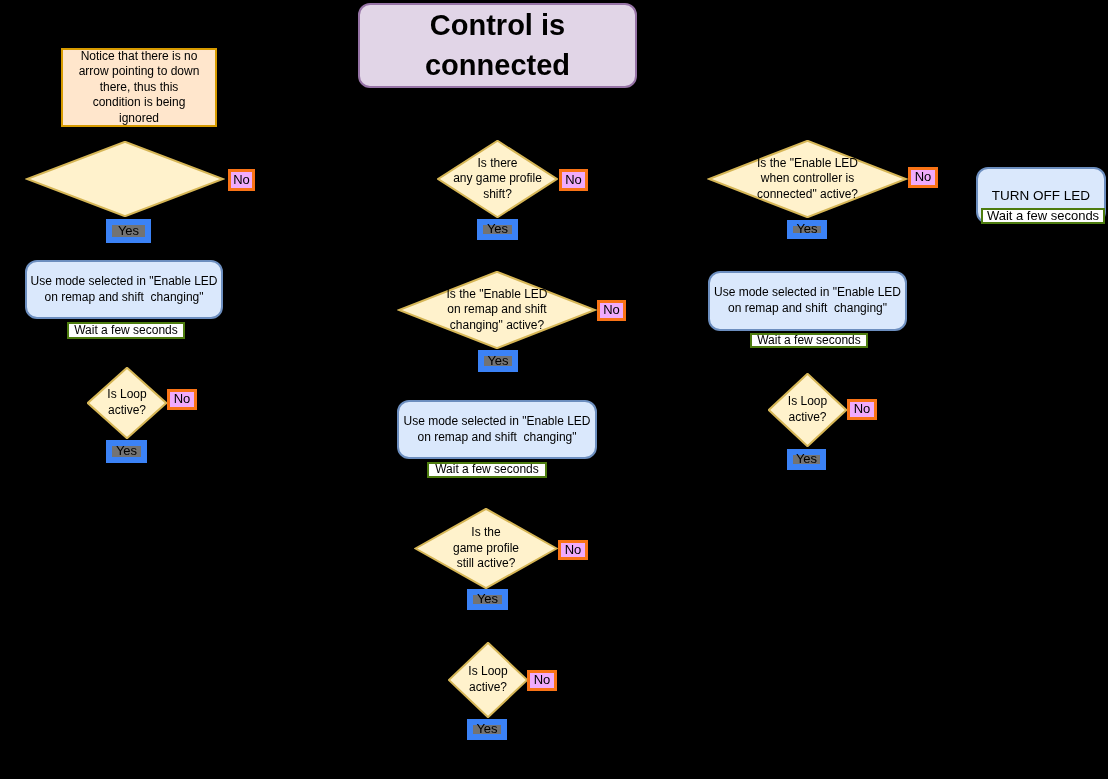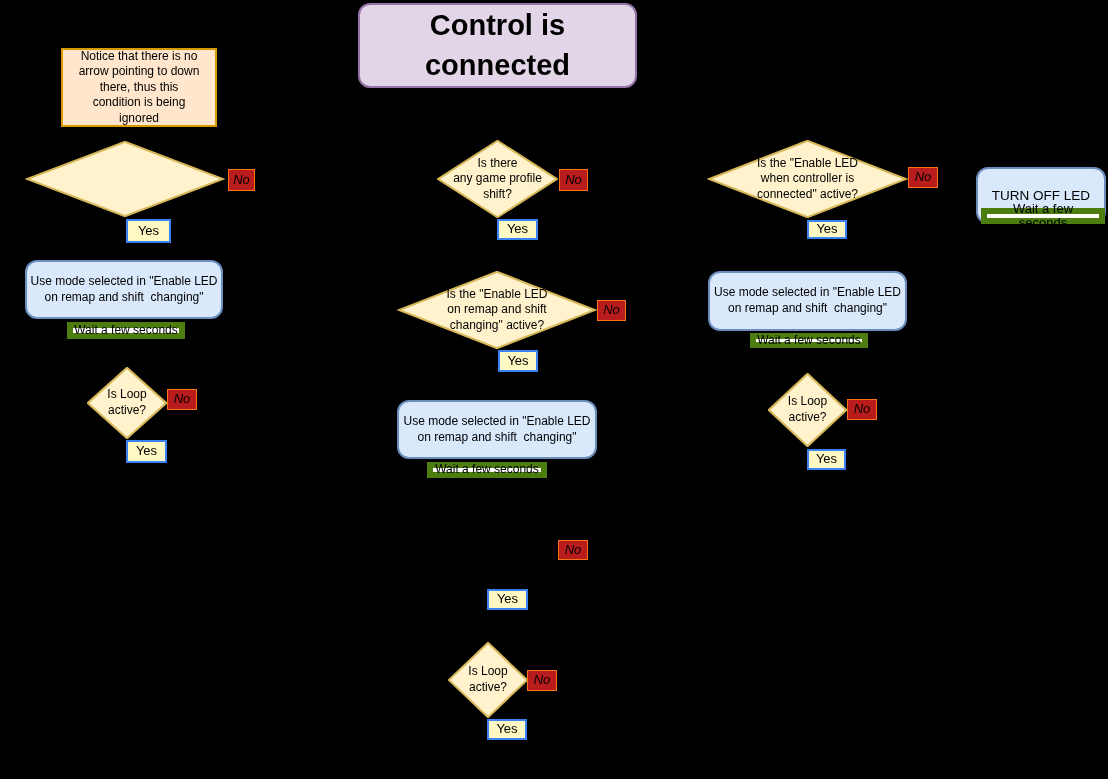--- a/index.html
+++ b/index.html
@@ -20,23 +20,23 @@
     background:#FFE6CC;border:2px solid #D79B00;font-size:12px;line-height:1.3;
   }
   .process{
     background:#DAE8FC;border:2px solid #6C8EBF;border-radius:12px;font-size:12px;
   }
   .diamond{background:transparent;}
   .dshape{position:absolute;left:0;top:0;width:100%;height:100%;}
   .dshape polygon{fill:#FFF2CC;stroke:#D6B656;stroke-width:2;}
   .dtext{position:relative;z-index:1;font-size:12px;line-height:1.3;white-space:pre-wrap;}
   .chip{font-size:13px;}
-  .yes{background:#fef9c3;border:2px solid #3b82f6;margin-left:20px;}
-  .no{background:#b91c1c;border:1px solid #f97316;font-style:italic;}
-  .wait{background:#FFFFFF;border:6px solid #4d7c0f;font-size:12px;line-height:1.1;}
+  .yes{background:#737373;border:6px solid #3b82f6;}
+  .no{background:#f0abfc;border:3px solid #f97316;}
+  .wait{background:#FFFFFF;border:2px solid #4d7c0f;font-size:12px;line-height:1.1;}
 </style>
 </head>
 <body>
 
 <div id="canvas">
 
   <div class="node start" style="left:358px;top:3px;width:279px;height:85px">Control is
 connected</div>
 
   <div class="node note" style="left:61px;top:48px;width:156px;height:79px">Notice that there is no
@@ -86,20 +86,28 @@
 on remap and shift
 changing" active?</div>
   </div>
   <div class="node chip no" style="left:597px;top:300px;width:29px;height:21px">No</div>
   <div class="node chip yes" style="left:478px;top:350px;width:40px;height:22px">Yes</div>
 
   <div class="node process" style="left:397px;top:400px;width:200px;height:59px">Use mode selected in "Enable LED
 on remap and shift  changing"</div>
   <div class="node wait" style="left:427px;top:462px;width:120px;height:16px">Wait a few seconds</div>
 
+  <div class="node diamond" style="left:414px;top:508px;width:144px;height:81px">
+    <svg class="dshape" viewBox="0 0 100 100" preserveAspectRatio="none">
+      <polygon points="50,1 99,50 50,99 1,50" vector-effect="non-scaling-stroke"></polygon>
+    </svg>
+    <div class="dtext">Is the
+game profile
+still active?</div>
+  </div>
   <div class="node chip no" style="left:558px;top:540px;width:30px;height:20px">No</div>
   <div class="node chip yes" style="left:467px;top:589px;width:41px;height:21px">Yes</div>
 
   <div class="node diamond" style="left:448px;top:642px;width:80px;height:76px">
     <svg class="dshape" viewBox="0 0 100 100" preserveAspectRatio="none">
       <polygon points="50,1 99,50 50,99 1,50" vector-effect="non-scaling-stroke"></polygon>
     </svg>
     <div class="dtext">Is Loop
 active?</div>
   </div>

